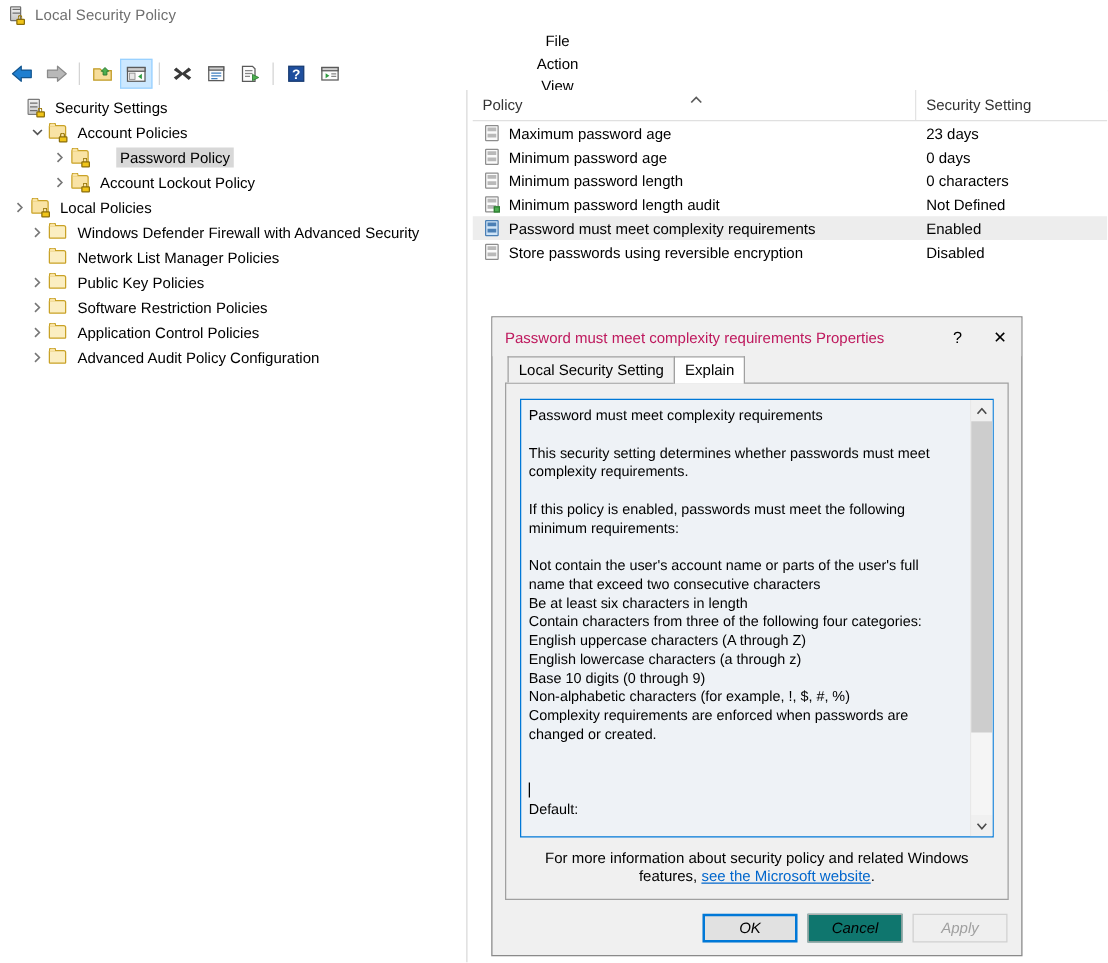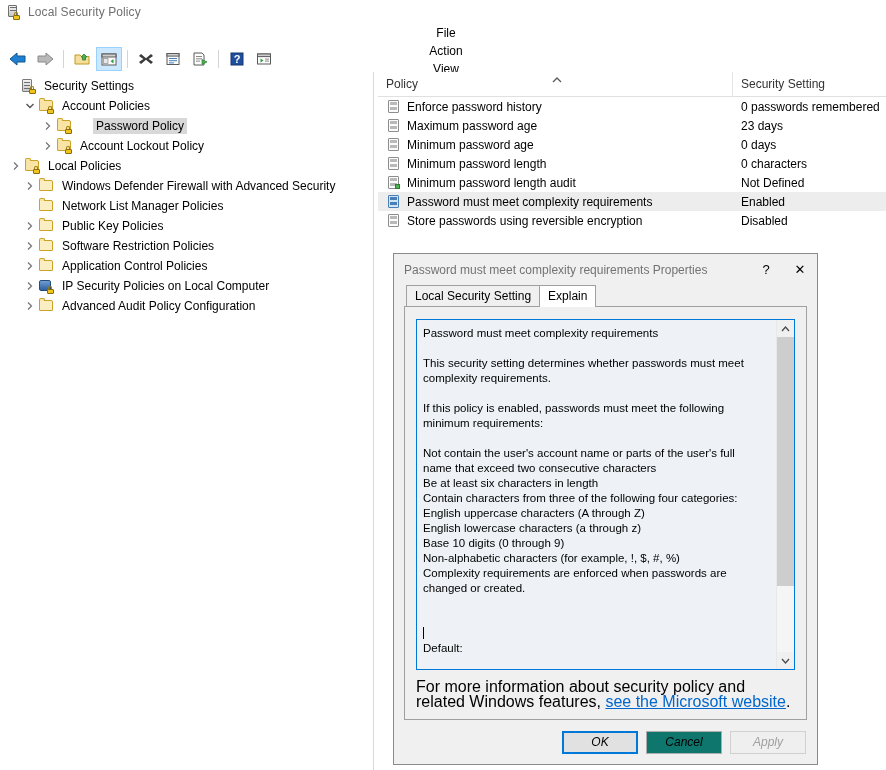--- a/index.html
+++ b/index.html
@@ -278,21 +278,21 @@
     height: 31px;
     display: flex;
     align-items: center;
     background: #f0f0f0;
     flex: 0 0 auto;
   }
   .dlg-title {
     flex: 1;
     padding-left: 10px;
     font-size: 12px;
-    color: #737373;
+    color: #be185d;
   }
   .dlg-btn {
     width: 34px; height: 29px;
     display: flex; align-items: center; justify-content: center;
     font-size: 13px;
     color: #000;
   }
 
   .dlg-body {
     flex: 1;
@@ -381,23 +381,24 @@
   }
   .caret {
     display: inline-block;
     width: 1px;
     height: 12px;
     background: #000;
     vertical-align: -2px;
   }
   .info-line {
     margin-top: 9px;
-    font-size: 16px;
+    font-size: 12px;
     line-height: 15px;
     color: #000;
+    text-align: center;
   }
   .info-line a {
     color: #0066cc;
     text-decoration: underline;
   }
   .dlg-footer {
     height: 44px;
     display: flex;
     align-items: center;
     justify-content: flex-end;
@@ -643,35 +644,20 @@
             </span>
             <span class="tree-label">Application Control Policies</span>
           </div>
           <div class="tree-row" style="padding-left: 22px;">
             <span class="twisty">
               <svg width="10" height="10" viewBox="0 0 10 10">
                 <path d="M3 1.5 L6.5 5 L3 8.5" fill="none" stroke="#777" stroke-width="1.3"></path>
               </svg>
             </span>
             <span class="tree-ico">
-              <span class="ico-ipsec"></span>
-              <span class="lock">
-                <span class="shackle"></span>
-                <span class="bodyl"></span>
-              </span>
-            </span>
-            <span class="tree-label">IP Security Policies on Local Computer</span>
-          </div>
-          <div class="tree-row" style="padding-left: 22px;">
-            <span class="twisty">
-              <svg width="10" height="10" viewBox="0 0 10 10">
-                <path d="M3 1.5 L6.5 5 L3 8.5" fill="none" stroke="#777" stroke-width="1.3"></path>
-              </svg>
-            </span>
-            <span class="tree-ico">
               <span class="ico-folder closed"></span>
             </span>
             <span class="tree-label">Advanced Audit Policy Configuration</span>
           </div>
         </div>
     </div>
     <div class="splitter"></div>
 
     <div class="list-pane">
       <div class="list-header">
@@ -681,29 +667,20 @@
             <svg width="12" height="8" viewBox="0 0 12 8">
                 <path d="M2 6 L6 2 L10 6" fill="none" stroke="#5b5b5b" stroke-width="1.4"></path>
               </svg>
           </span>
         </div>
         <div class="lh-cell setting">
           <span>Security Setting</span>
         </div>
       </div>
       <div id="list-host">
-          <div class="list-row">
-            <div class="lr-policy">
-              <span class="pol-ico">
-                <span class="ico-pol"></span>
-              </span>
-              <span>Enforce password history</span>
-            </div>
-            <div class="lr-setting">0 passwords remembered</div>
-          </div>
           <div class="list-row">
             <div class="lr-policy">
               <span class="pol-ico">
                 <span class="ico-pol"></span>
               </span>
               <span>Maximum password age</span>
             </div>
             <div class="lr-setting">23 days</div>
           </div>
           <div class="list-row">

